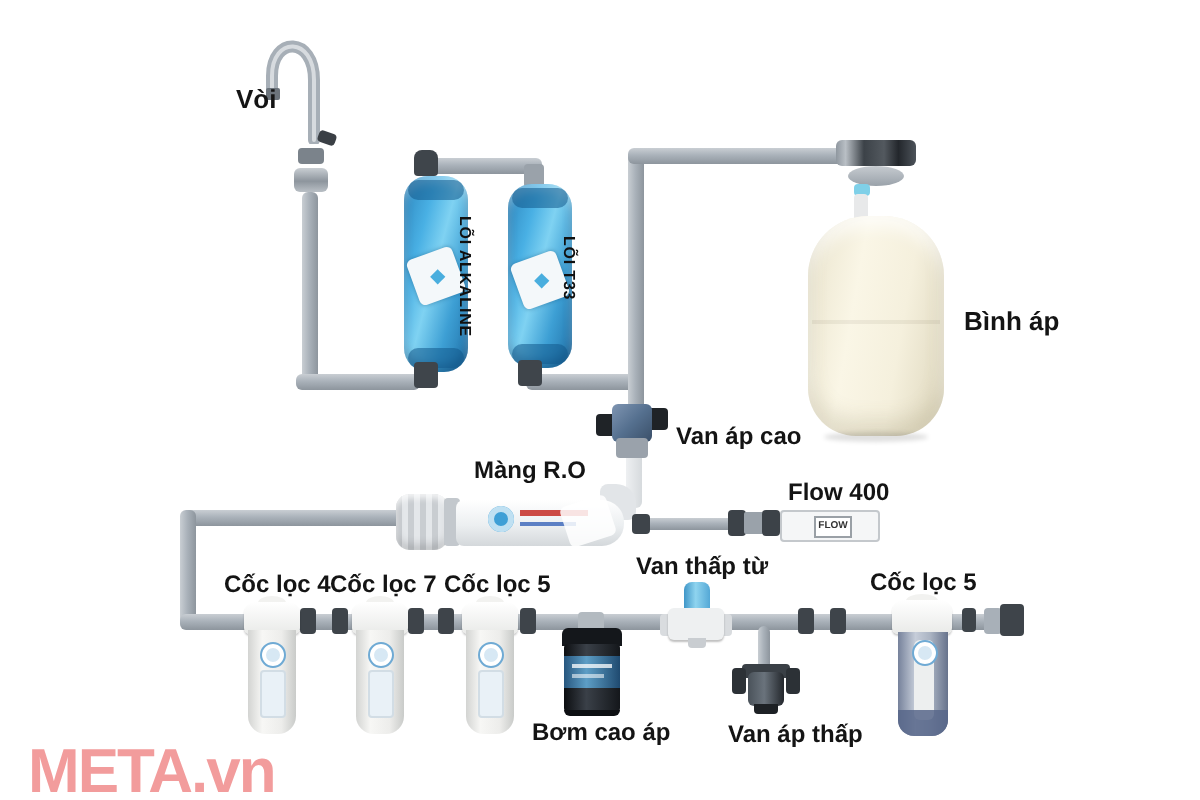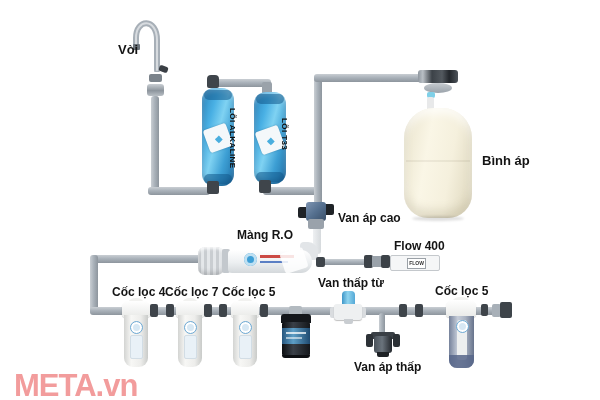--- a/index.html
+++ b/index.html
@@ -201,16 +201,17 @@
   <div class="abs" style="left:457px;top:320px;width:10px;height:40px;background:#edefef;border-radius:3px;"></div>
   <div class="logo" style="left:456px;top:320px;"></div>
   <div class="abs" style="left:449px;top:355px;width:25px;height:13px;background:#57668a;border-radius:0 0 8px 8px;opacity:.85;"></div>
 
   <div class="lbl" style="left:118px;top:42px;font-size:13px;">Vòi</div>
   <div class="lbl" style="left:318px;top:276px;">Van thấp từ</div>
   <div class="lbl" style="left:112px;top:285px;">Cốc lọc 4</div>
   <div class="lbl" style="left:165px;top:285px;">Cốc lọc 7</div>
   <div class="lbl" style="left:222px;top:285px;">Cốc lọc 5</div>
   <div class="lbl" style="left:435px;top:284px;">Cốc lọc 5</div>
-  <div class="lbl" style="left:354px;top:360px;">Van áp thấp</div>
+  <div class="lbl" style="left:266px;top:359px;">Bơm cao áp</div>
+  <div class="lbl" style="left:364px;top:360px;">Van áp thấp</div>
 
   <div class="wm">META.vn</div>
 </div>
 
 </body></html>

